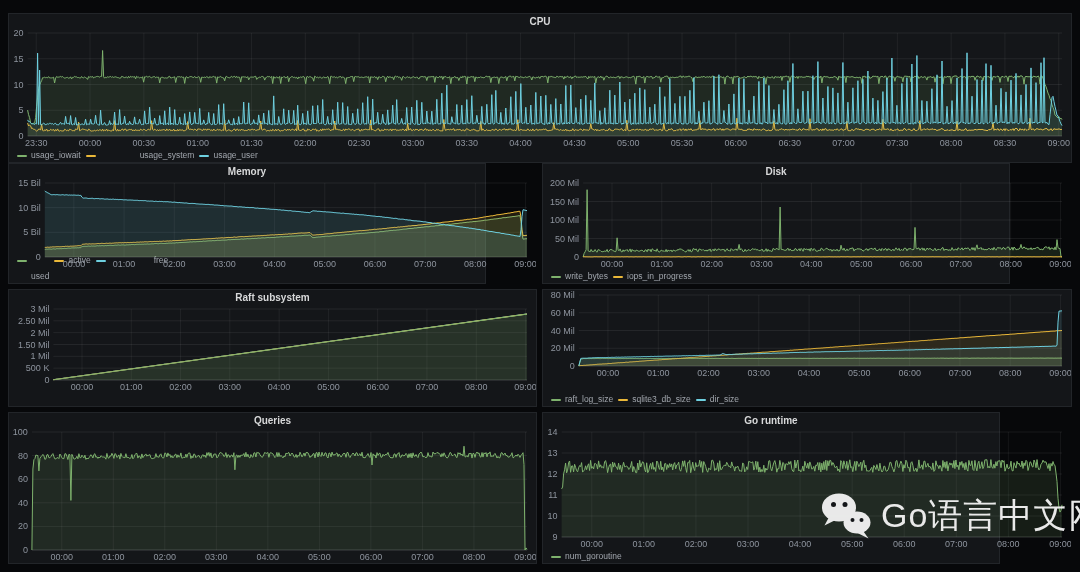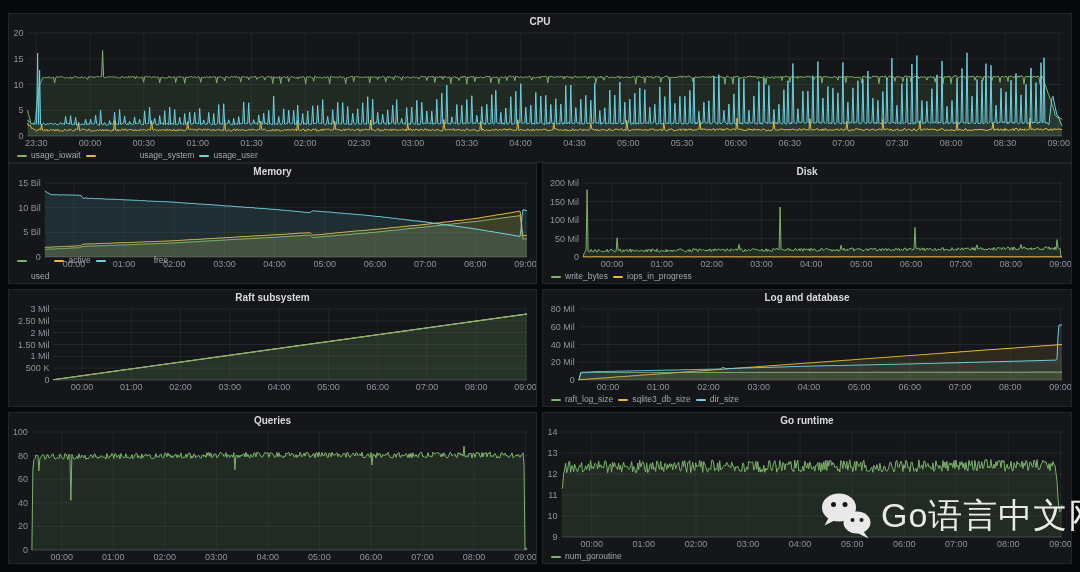--- a/index.html
+++ b/index.html
@@ -20,26 +20,26 @@
   .chart{flex:1 1 auto;min-height:0;position:relative}
   .chart svg{display:block}
   .legend{
     flex:0 0 13px;display:flex;align-items:center;gap:5px;
     padding-left:8px;font-size:8.5px;color:#a1a6ad;line-height:13px;
   }
   .legend .item{display:flex;align-items:center;cursor:pointer;white-space:nowrap}
   .legend .item i{display:inline-block;width:10px;height:2px;margin-right:4px;border-radius:1px}
   
   .pos-cpu      {left:8px;  top:13px;   width:1064px; height:150px}
-  .pos-memory   {left:8px;  top:163px; width:529px;  height:121px}
-  .pos-disk     {left:542px;top:163px; width:530px;  height:121px}
+  .pos-memory   {left:8px;  top:163px; width:478px;  height:121px}
+  .pos-disk     {left:542px;top:163px; width:468px;  height:121px}
   .pos-raft     {left:8px;  top:289px; width:529px;  height:118px}
   .pos-logdb    {left:542px;top:289px; width:530px;  height:118px}
   .pos-queries  {left:8px;  top:412px; width:529px;  height:152px}
-  .pos-goruntime{left:542px;top:412px; width:530px;  height:152px}
+  .pos-goruntime{left:542px;top:412px; width:458px;  height:152px}
   .watermark{
     position:absolute;left:820px;top:492px;display:flex;align-items:center;
     gap:7px;color:#f0f0f0;opacity:.97;pointer-events:none;z-index:5;
   }
   .watermark .wm-text{font-size:34px;font-weight:400;letter-spacing:1px;white-space:nowrap}
 </style>
 </head>
 <body>
 
 <section class="panel pos-cpu">
@@ -271,21 +271,20 @@
         <text x="516.5215400624351" y="86" text-anchor="middle" font-size="9" fill="#8e949e">09:00</text>
         <path d="M44.4,75.6L45.4,75.5L46.4,75.4L47.4,75.2L48.4,75.1L49.4,75.0L50.4,74.8L51.4,74.7L52.4,74.5L53.4,74.4L54.4,74.3L55.4,74.1L56.4,74.0L57.4,73.8L58.4,73.7L59.4,73.6L60.4,73.4L61.4,73.3L62.4,73.1L63.4,73.0L64.4,72.9L65.4,72.7L66.4,72.6L67.4,72.5L68.4,72.3L69.4,72.2L70.4,72.0L71.4,71.9L72.4,71.8L73.4,71.6L74.4,71.5L75.4,71.3L76.4,71.2L77.4,71.1L78.4,70.9L79.4,70.8L80.4,70.7L81.4,70.5L82.4,70.4L83.4,70.2L84.4,70.1L85.4,70.0L86.4,69.8L87.4,69.7L88.4,69.5L89.4,69.4L90.4,69.3L91.4,69.1L92.4,69.0L93.4,68.8L94.4,68.7L95.4,68.6L96.4,68.4L97.4,68.3L98.4,68.2L99.4,68.0L100.4,67.9L101.4,67.7L102.4,67.6L103.4,67.5L104.3,67.3L105.3,67.2L106.3,67.0L107.3,66.9L108.3,66.8L109.3,66.6L110.3,66.5L111.3,66.4L112.3,66.2L113.3,66.1L114.3,65.9L115.3,65.8L116.3,65.7L117.3,65.5L118.3,65.4L119.3,65.2L120.3,65.1L121.3,65.0L122.3,64.8L123.3,64.7L124.3,64.5L125.3,64.4L126.3,64.3L127.3,64.1L128.3,64.0L129.3,63.9L130.3,63.7L131.3,63.6L132.3,63.4L133.3,63.3L134.3,63.2L135.3,63.0L136.3,62.9L137.3,62.7L138.3,62.6L139.3,62.5L140.3,62.3L141.3,62.2L142.3,62.1L143.3,61.9L144.3,61.8L145.3,61.6L146.3,61.5L147.3,61.4L148.3,61.2L149.3,61.1L150.3,60.9L151.3,60.8L152.3,60.7L153.3,60.5L154.3,60.4L155.3,60.2L156.3,60.1L157.3,60.0L158.3,59.8L159.3,59.7L160.3,59.6L161.3,59.4L162.3,59.3L163.3,59.1L164.3,59.0L165.3,58.9L166.3,58.7L167.3,58.6L168.3,58.4L169.3,58.3L170.3,58.2L171.3,58.0L172.3,57.9L173.3,57.8L174.3,57.6L175.3,57.5L176.3,57.3L177.3,57.2L178.3,57.1L179.3,56.9L180.3,56.8L181.3,56.6L182.3,56.5L183.3,56.4L184.3,56.2L185.3,56.1L186.3,55.9L187.3,55.8L188.3,55.7L189.3,55.5L190.3,55.4L191.3,55.3L192.3,55.1L193.3,55.0L194.3,54.8L195.3,54.7L196.3,54.6L197.3,54.4L198.3,54.3L199.3,54.1L200.3,54.0L201.3,53.9L202.3,53.7L203.3,53.6L204.3,53.5L205.3,53.3L206.3,53.2L207.3,53.0L208.3,52.9L209.3,52.8L210.3,52.6L211.3,52.5L212.3,52.3L213.3,52.2L214.3,52.1L215.3,51.9L216.3,51.8L217.3,51.7L218.3,51.5L219.3,51.4L220.3,51.2L221.3,51.1L222.2,51.0L223.2,50.8L224.2,50.7L225.2,50.5L226.2,50.4L227.2,50.3L228.2,50.1L229.2,50.0L230.2,49.8L231.2,49.7L232.2,49.6L233.2,49.4L234.2,49.3L235.2,49.2L236.2,49.0L237.2,48.9L238.2,48.7L239.2,48.6L240.2,48.5L241.2,48.3L242.2,48.2L243.2,48.0L244.2,47.9L245.2,47.8L246.2,47.6L247.2,47.5L248.2,47.4L249.2,47.2L250.2,47.1L251.2,46.9L252.2,46.8L253.2,46.7L254.2,46.5L255.2,46.4L256.2,46.2L257.2,46.1L258.2,46.0L259.2,45.8L260.2,45.7L261.2,45.5L262.2,45.4L263.2,45.3L264.2,45.1L265.2,45.0L266.2,44.9L267.2,44.7L268.2,44.6L269.2,44.4L270.2,44.3L271.2,44.2L272.2,44.0L273.2,43.9L274.2,43.7L275.2,43.6L276.2,43.5L277.2,43.3L278.2,43.2L279.2,43.1L280.2,42.9L281.2,42.8L282.2,42.6L283.2,42.5L284.2,42.4L285.2,42.2L286.2,42.1L287.2,41.9L288.2,41.8L289.2,41.7L290.2,41.5L291.2,41.4L292.2,41.2L293.2,41.1L294.2,41.0L295.2,40.8L296.2,40.7L297.2,40.6L298.2,40.4L299.2,40.3L300.2,40.1L301.2,40.0L302.2,39.9L303.2,39.7L304.2,39.6L305.2,39.4L306.2,39.3L307.2,39.2L308.2,39.0L309.2,38.9L310.2,38.8L311.2,38.6L312.2,38.5L313.2,38.3L314.2,38.2L315.2,38.1L316.2,37.9L317.2,37.8L318.2,37.6L319.2,37.5L320.2,37.4L321.2,37.2L322.2,37.1L323.2,36.9L324.2,36.8L325.2,36.7L326.2,36.5L327.2,36.4L328.2,36.3L329.2,36.1L330.2,36.0L331.2,35.8L332.2,35.7L333.2,35.6L334.2,35.4L335.2,35.3L336.2,35.1L337.2,35.0L338.2,34.9L339.2,34.7L340.2,34.6L341.1,34.5L342.1,34.3L343.1,34.2L344.1,34.0L345.1,33.9L346.1,33.8L347.1,33.6L348.1,33.5L349.1,33.3L350.1,33.2L351.1,33.1L352.1,32.9L353.1,32.8L354.1,32.6L355.1,32.5L356.1,32.4L357.1,32.2L358.1,32.1L359.1,32.0L360.1,31.8L361.1,31.7L362.1,31.5L363.1,31.4L364.1,31.3L365.1,31.1L366.1,31.0L367.1,30.8L368.1,30.7L369.1,30.6L370.1,30.4L371.1,30.3L372.1,30.2L373.1,30.0L374.1,29.9L375.1,29.7L376.1,29.6L377.1,29.5L378.1,29.3L379.1,29.2L380.1,29.0L381.1,28.9L382.1,28.8L383.1,28.6L384.1,28.5L385.1,28.3L386.1,28.2L387.1,28.1L388.1,27.9L389.1,27.8L390.1,27.7L391.1,27.5L392.1,27.4L393.1,27.2L394.1,27.1L395.1,27.0L396.1,26.8L397.1,26.7L398.1,26.5L399.1,26.4L400.1,26.3L401.1,26.1L402.1,26.0L403.1,25.9L404.1,25.7L405.1,25.6L406.1,25.4L407.1,25.3L408.1,25.2L409.1,25.0L410.1,24.9L411.1,24.7L412.1,24.6L413.1,24.5L414.1,24.3L415.1,24.2L416.1,24.0L417.1,23.9L418.1,23.8L419.1,23.6L420.1,23.5L421.1,23.4L422.1,23.2L423.1,23.1L424.1,22.9L425.1,22.8L426.1,22.7L427.1,22.5L428.1,22.4L429.1,22.2L430.1,22.1L431.1,22.0L432.1,21.8L433.1,21.7L434.1,21.6L435.1,21.4L436.1,21.3L437.1,21.1L438.1,21.0L439.1,20.9L440.1,20.7L441.1,20.6L442.1,20.4L443.1,20.3L444.1,20.2L445.1,20.0L446.1,19.9L447.1,19.7L448.1,19.6L449.1,19.5L450.1,19.3L451.1,19.2L452.1,19.1L453.1,18.9L454.1,18.8L455.1,18.6L456.1,18.5L457.1,18.4L458.1,18.2L459.0,18.1L460.0,17.9L461.0,17.8L462.0,17.7L463.0,17.5L464.0,17.4L465.0,17.3L466.0,17.1L467.0,17.0L468.0,16.8L469.0,16.7L470.0,16.6L471.0,16.4L472.0,16.3L473.0,16.1L474.0,16.0L475.0,15.9L476.0,15.7L477.0,15.6L478.0,15.4L479.0,15.3L480.0,15.2L481.0,15.0L482.0,14.9L483.0,14.8L484.0,14.6L485.0,14.5L486.0,14.3L487.0,14.2L488.0,14.1L489.0,13.9L490.0,13.8L491.0,13.6L492.0,13.5L493.0,13.4L494.0,13.2L495.0,13.1L496.0,13.0L497.0,12.8L498.0,12.7L499.0,12.5L500.0,12.4L501.0,12.3L502.0,12.1L503.0,12.0L504.0,11.8L505.0,11.7L506.0,11.6L507.0,11.4L508.0,11.3L509.0,11.1L510.0,11.0L511.0,10.9L512.0,10.7L513.0,10.6L514.0,10.5L515.0,10.3L516.0,10.2L517.0,10.0L518.0,10.0" fill="none" stroke="#6ed0e0" stroke-width="1"></path>
         <path d="M44.4,75.7L45.4,75.6L46.4,75.4L47.4,75.3L48.4,75.2L49.4,75.0L50.4,74.9L51.4,74.7L52.4,74.6L53.4,74.5L54.4,74.3L55.4,74.2L56.4,74.1L57.4,73.9L58.4,73.8L59.4,73.6L60.4,73.5L61.4,73.4L62.4,73.2L63.4,73.1L64.4,72.9L65.4,72.8L66.4,72.7L67.4,72.5L68.4,72.4L69.4,72.3L70.4,72.1L71.4,72.0L72.4,71.8L73.4,71.7L74.4,71.6L75.4,71.4L76.4,71.3L77.4,71.1L78.4,71.0L79.4,70.9L80.4,70.7L81.4,70.6L82.4,70.4L83.4,70.3L84.4,70.2L85.4,70.0L86.4,69.9L87.4,69.8L88.4,69.6L89.4,69.5L90.4,69.3L91.4,69.2L92.4,69.1L93.4,68.9L94.4,68.8L95.4,68.6L96.4,68.5L97.4,68.4L98.4,68.2L99.4,68.1L100.4,68.0L101.4,67.8L102.4,67.7L103.4,67.5L104.3,67.4L105.3,67.3L106.3,67.1L107.3,67.0L108.3,66.8L109.3,66.7L110.3,66.6L111.3,66.4L112.3,66.3L113.3,66.2L114.3,66.0L115.3,65.9L116.3,65.7L117.3,65.6L118.3,65.5L119.3,65.3L120.3,65.2L121.3,65.0L122.3,64.9L123.3,64.8L124.3,64.6L125.3,64.5L126.3,64.4L127.3,64.2L128.3,64.1L129.3,63.9L130.3,63.8L131.3,63.7L132.3,63.5L133.3,63.4L134.3,63.2L135.3,63.1L136.3,63.0L137.3,62.8L138.3,62.7L139.3,62.5L140.3,62.4L141.3,62.3L142.3,62.1L143.3,62.0L144.3,61.9L145.3,61.7L146.3,61.6L147.3,61.4L148.3,61.3L149.3,61.2L150.3,61.0L151.3,60.9L152.3,60.7L153.3,60.6L154.3,60.5L155.3,60.3L156.3,60.2L157.3,60.1L158.3,59.9L159.3,59.8L160.3,59.6L161.3,59.5L162.3,59.4L163.3,59.2L164.3,59.1L165.3,58.9L166.3,58.8L167.3,58.7L168.3,58.5L169.3,58.4L170.3,58.3L171.3,58.1L172.3,58.0L173.3,57.8L174.3,57.7L175.3,57.6L176.3,57.4L177.3,57.3L178.3,57.1L179.3,57.0L180.3,56.9L181.3,56.7L182.3,56.6L183.3,56.5L184.3,56.3L185.3,56.2L186.3,56.0L187.3,55.9L188.3,55.8L189.3,55.6L190.3,55.5L191.3,55.3L192.3,55.2L193.3,55.1L194.3,54.9L195.3,54.8L196.3,54.6L197.3,54.5L198.3,54.4L199.3,54.2L200.3,54.1L201.3,54.0L202.3,53.8L203.3,53.7L204.3,53.5L205.3,53.4L206.3,53.3L207.3,53.1L208.3,53.0L209.3,52.8L210.3,52.7L211.3,52.6L212.3,52.4L213.3,52.3L214.3,52.2L215.3,52.0L216.3,51.9L217.3,51.7L218.3,51.6L219.3,51.5L220.3,51.3L221.3,51.2L222.2,51.0L223.2,50.9L224.2,50.8L225.2,50.6L226.2,50.5L227.2,50.4L228.2,50.2L229.2,50.1L230.2,49.9L231.2,49.8L232.2,49.7L233.2,49.5L234.2,49.4L235.2,49.2L236.2,49.1L237.2,49.0L238.2,48.8L239.2,48.7L240.2,48.6L241.2,48.4L242.2,48.3L243.2,48.1L244.2,48.0L245.2,47.9L246.2,47.7L247.2,47.6L248.2,47.4L249.2,47.3L250.2,47.2L251.2,47.0L252.2,46.9L253.2,46.7L254.2,46.6L255.2,46.5L256.2,46.3L257.2,46.2L258.2,46.1L259.2,45.9L260.2,45.8L261.2,45.6L262.2,45.5L263.2,45.4L264.2,45.2L265.2,45.1L266.2,44.9L267.2,44.8L268.2,44.7L269.2,44.5L270.2,44.4L271.2,44.3L272.2,44.1L273.2,44.0L274.2,43.8L275.2,43.7L276.2,43.6L277.2,43.4L278.2,43.3L279.2,43.1L280.2,43.0L281.2,42.9L282.2,42.7L283.2,42.6L284.2,42.5L285.2,42.3L286.2,42.2L287.2,42.0L288.2,41.9L289.2,41.8L290.2,41.6L291.2,41.5L292.2,41.3L293.2,41.2L294.2,41.1L295.2,40.9L296.2,40.8L297.2,40.7L298.2,40.5L299.2,40.4L300.2,40.2L301.2,40.1L302.2,40.0L303.2,39.8L304.2,39.7L305.2,39.5L306.2,39.4L307.2,39.3L308.2,39.1L309.2,39.0L310.2,38.8L311.2,38.7L312.2,38.6L313.2,38.4L314.2,38.3L315.2,38.2L316.2,38.0L317.2,37.9L318.2,37.7L319.2,37.6L320.2,37.5L321.2,37.3L322.2,37.2L323.2,37.0L324.2,36.9L325.2,36.8L326.2,36.6L327.2,36.5L328.2,36.4L329.2,36.2L330.2,36.1L331.2,35.9L332.2,35.8L333.2,35.7L334.2,35.5L335.2,35.4L336.2,35.2L337.2,35.1L338.2,35.0L339.2,34.8L340.2,34.7L341.1,34.6L342.1,34.4L343.1,34.3L344.1,34.1L345.1,34.0L346.1,33.9L347.1,33.7L348.1,33.6L349.1,33.4L350.1,33.3L351.1,33.2L352.1,33.0L353.1,32.9L354.1,32.8L355.1,32.6L356.1,32.5L357.1,32.3L358.1,32.2L359.1,32.1L360.1,31.9L361.1,31.8L362.1,31.6L363.1,31.5L364.1,31.4L365.1,31.2L366.1,31.1L367.1,30.9L368.1,30.8L369.1,30.7L370.1,30.5L371.1,30.4L372.1,30.3L373.1,30.1L374.1,30.0L375.1,29.8L376.1,29.7L377.1,29.6L378.1,29.4L379.1,29.3L380.1,29.1L381.1,29.0L382.1,28.9L383.1,28.7L384.1,28.6L385.1,28.5L386.1,28.3L387.1,28.2L388.1,28.0L389.1,27.9L390.1,27.8L391.1,27.6L392.1,27.5L393.1,27.3L394.1,27.2L395.1,27.1L396.1,26.9L397.1,26.8L398.1,26.7L399.1,26.5L400.1,26.4L401.1,26.2L402.1,26.1L403.1,26.0L404.1,25.8L405.1,25.7L406.1,25.5L407.1,25.4L408.1,25.3L409.1,25.1L410.1,25.0L411.1,24.9L412.1,24.7L413.1,24.6L414.1,24.4L415.1,24.3L416.1,24.2L417.1,24.0L418.1,23.9L419.1,23.7L420.1,23.6L421.1,23.5L422.1,23.3L423.1,23.2L424.1,23.0L425.1,22.9L426.1,22.8L427.1,22.6L428.1,22.5L429.1,22.4L430.1,22.2L431.1,22.1L432.1,21.9L433.1,21.8L434.1,21.7L435.1,21.5L436.1,21.4L437.1,21.2L438.1,21.1L439.1,21.0L440.1,20.8L441.1,20.7L442.1,20.6L443.1,20.4L444.1,20.3L445.1,20.1L446.1,20.0L447.1,19.9L448.1,19.7L449.1,19.6L450.1,19.4L451.1,19.3L452.1,19.2L453.1,19.0L454.1,18.9L455.1,18.8L456.1,18.6L457.1,18.5L458.1,18.3L459.0,18.2L460.0,18.1L461.0,17.9L462.0,17.8L463.0,17.6L464.0,17.5L465.0,17.4L466.0,17.2L467.0,17.1L468.0,16.9L469.0,16.8L470.0,16.7L471.0,16.5L472.0,16.4L473.0,16.3L474.0,16.1L475.0,16.0L476.0,15.8L477.0,15.7L478.0,15.6L479.0,15.4L480.0,15.3L481.0,15.1L482.0,15.0L483.0,14.9L484.0,14.7L485.0,14.6L486.0,14.5L487.0,14.3L488.0,14.2L489.0,14.0L490.0,13.9L491.0,13.8L492.0,13.6L493.0,13.5L494.0,13.3L495.0,13.2L496.0,13.1L497.0,12.9L498.0,12.8L499.0,12.7L500.0,12.5L501.0,12.4L502.0,12.2L503.0,12.1L504.0,12.0L505.0,11.8L506.0,11.7L507.0,11.5L508.0,11.4L509.0,11.3L510.0,11.1L511.0,11.0L512.0,10.9L513.0,10.7L514.0,10.6L515.0,10.4L516.0,10.3L517.0,10.2L518.0,10.1" fill="none" stroke="#eab839" stroke-width="1"></path>
         <path d="M44.4,75.8L45.4,75.6L46.4,75.5L47.4,75.3L48.4,75.2L49.4,75.1L50.4,74.9L51.4,74.8L52.4,74.7L53.4,74.5L54.4,74.4L55.4,74.2L56.4,74.1L57.4,74.0L58.4,73.8L59.4,73.7L60.4,73.5L61.4,73.4L62.4,73.3L63.4,73.1L64.4,73.0L65.4,72.9L66.4,72.7L67.4,72.6L68.4,72.4L69.4,72.3L70.4,72.2L71.4,72.0L72.4,71.9L73.4,71.7L74.4,71.6L75.4,71.5L76.4,71.3L77.4,71.2L78.4,71.1L79.4,70.9L80.4,70.8L81.4,70.6L82.4,70.5L83.4,70.4L84.4,70.2L85.4,70.1L86.4,69.9L87.4,69.8L88.4,69.7L89.4,69.5L90.4,69.4L91.4,69.3L92.4,69.1L93.4,69.0L94.4,68.8L95.4,68.7L96.4,68.6L97.4,68.4L98.4,68.3L99.4,68.1L100.4,68.0L101.4,67.9L102.4,67.7L103.4,67.6L104.3,67.5L105.3,67.3L106.3,67.2L107.3,67.0L108.3,66.9L109.3,66.8L110.3,66.6L111.3,66.5L112.3,66.3L113.3,66.2L114.3,66.1L115.3,65.9L116.3,65.8L117.3,65.7L118.3,65.5L119.3,65.4L120.3,65.2L121.3,65.1L122.3,65.0L123.3,64.8L124.3,64.7L125.3,64.5L126.3,64.4L127.3,64.3L128.3,64.1L129.3,64.0L130.3,63.9L131.3,63.7L132.3,63.6L133.3,63.4L134.3,63.3L135.3,63.2L136.3,63.0L137.3,62.9L138.3,62.7L139.3,62.6L140.3,62.5L141.3,62.3L142.3,62.2L143.3,62.1L144.3,61.9L145.3,61.8L146.3,61.6L147.3,61.5L148.3,61.4L149.3,61.2L150.3,61.1L151.3,60.9L152.3,60.8L153.3,60.7L154.3,60.5L155.3,60.4L156.3,60.3L157.3,60.1L158.3,60.0L159.3,59.8L160.3,59.7L161.3,59.6L162.3,59.4L163.3,59.3L164.3,59.1L165.3,59.0L166.3,58.9L167.3,58.7L168.3,58.6L169.3,58.5L170.3,58.3L171.3,58.2L172.3,58.0L173.3,57.9L174.3,57.8L175.3,57.6L176.3,57.5L177.3,57.3L178.3,57.2L179.3,57.1L180.3,56.9L181.3,56.8L182.3,56.7L183.3,56.5L184.3,56.4L185.3,56.2L186.3,56.1L187.3,56.0L188.3,55.8L189.3,55.7L190.3,55.5L191.3,55.4L192.3,55.3L193.3,55.1L194.3,55.0L195.3,54.9L196.3,54.7L197.3,54.6L198.3,54.4L199.3,54.3L200.3,54.2L201.3,54.0L202.3,53.9L203.3,53.7L204.3,53.6L205.3,53.5L206.3,53.3L207.3,53.2L208.3,53.1L209.3,52.9L210.3,52.8L211.3,52.6L212.3,52.5L213.3,52.4L214.3,52.2L215.3,52.1L216.3,52.0L217.3,51.8L218.3,51.7L219.3,51.5L220.3,51.4L221.3,51.3L222.2,51.1L223.2,51.0L224.2,50.8L225.2,50.7L226.2,50.6L227.2,50.4L228.2,50.3L229.2,50.2L230.2,50.0L231.2,49.9L232.2,49.7L233.2,49.6L234.2,49.5L235.2,49.3L236.2,49.2L237.2,49.0L238.2,48.9L239.2,48.8L240.2,48.6L241.2,48.5L242.2,48.4L243.2,48.2L244.2,48.1L245.2,47.9L246.2,47.8L247.2,47.7L248.2,47.5L249.2,47.4L250.2,47.2L251.2,47.1L252.2,47.0L253.2,46.8L254.2,46.7L255.2,46.6L256.2,46.4L257.2,46.3L258.2,46.1L259.2,46.0L260.2,45.9L261.2,45.7L262.2,45.6L263.2,45.4L264.2,45.3L265.2,45.2L266.2,45.0L267.2,44.9L268.2,44.8L269.2,44.6L270.2,44.5L271.2,44.3L272.2,44.2L273.2,44.1L274.2,43.9L275.2,43.8L276.2,43.6L277.2,43.5L278.2,43.4L279.2,43.2L280.2,43.1L281.2,43.0L282.2,42.8L283.2,42.7L284.2,42.5L285.2,42.4L286.2,42.3L287.2,42.1L288.2,42.0L289.2,41.8L290.2,41.7L291.2,41.6L292.2,41.4L293.2,41.3L294.2,41.2L295.2,41.0L296.2,40.9L297.2,40.7L298.2,40.6L299.2,40.5L300.2,40.3L301.2,40.2L302.2,40.0L303.2,39.9L304.2,39.8L305.2,39.6L306.2,39.5L307.2,39.4L308.2,39.2L309.2,39.1L310.2,38.9L311.2,38.8L312.2,38.7L313.2,38.5L314.2,38.4L315.2,38.2L316.2,38.1L317.2,38.0L318.2,37.8L319.2,37.7L320.2,37.6L321.2,37.4L322.2,37.3L323.2,37.1L324.2,37.0L325.2,36.9L326.2,36.7L327.2,36.6L328.2,36.4L329.2,36.3L330.2,36.2L331.2,36.0L332.2,35.9L333.2,35.8L334.2,35.6L335.2,35.5L336.2,35.3L337.2,35.2L338.2,35.1L339.2,34.9L340.2,34.8L341.1,34.6L342.1,34.5L343.1,34.4L344.1,34.2L345.1,34.1L346.1,34.0L347.1,33.8L348.1,33.7L349.1,33.5L350.1,33.4L351.1,33.3L352.1,33.1L353.1,33.0L354.1,32.8L355.1,32.7L356.1,32.6L357.1,32.4L358.1,32.3L359.1,32.2L360.1,32.0L361.1,31.9L362.1,31.7L363.1,31.6L364.1,31.5L365.1,31.3L366.1,31.2L367.1,31.0L368.1,30.9L369.1,30.8L370.1,30.6L371.1,30.5L372.1,30.4L373.1,30.2L374.1,30.1L375.1,29.9L376.1,29.8L377.1,29.7L378.1,29.5L379.1,29.4L380.1,29.2L381.1,29.1L382.1,29.0L383.1,28.8L384.1,28.7L385.1,28.6L386.1,28.4L387.1,28.3L388.1,28.1L389.1,28.0L390.1,27.9L391.1,27.7L392.1,27.6L393.1,27.4L394.1,27.3L395.1,27.2L396.1,27.0L397.1,26.9L398.1,26.8L399.1,26.6L400.1,26.5L401.1,26.3L402.1,26.2L403.1,26.1L404.1,25.9L405.1,25.8L406.1,25.6L407.1,25.5L408.1,25.4L409.1,25.2L410.1,25.1L411.1,25.0L412.1,24.8L413.1,24.7L414.1,24.5L415.1,24.4L416.1,24.3L417.1,24.1L418.1,24.0L419.1,23.8L420.1,23.7L421.1,23.6L422.1,23.4L423.1,23.3L424.1,23.2L425.1,23.0L426.1,22.9L427.1,22.7L428.1,22.6L429.1,22.5L430.1,22.3L431.1,22.2L432.1,22.0L433.1,21.9L434.1,21.8L435.1,21.6L436.1,21.5L437.1,21.4L438.1,21.2L439.1,21.1L440.1,20.9L441.1,20.8L442.1,20.7L443.1,20.5L444.1,20.4L445.1,20.2L446.1,20.1L447.1,20.0L448.1,19.8L449.1,19.7L450.1,19.6L451.1,19.4L452.1,19.3L453.1,19.1L454.1,19.0L455.1,18.9L456.1,18.7L457.1,18.6L458.1,18.4L459.0,18.3L460.0,18.2L461.0,18.0L462.0,17.9L463.0,17.8L464.0,17.6L465.0,17.5L466.0,17.3L467.0,17.2L468.0,17.1L469.0,16.9L470.0,16.8L471.0,16.6L472.0,16.5L473.0,16.4L474.0,16.2L475.0,16.1L476.0,16.0L477.0,15.8L478.0,15.7L479.0,15.5L480.0,15.4L481.0,15.3L482.0,15.1L483.0,15.0L484.0,14.8L485.0,14.7L486.0,14.6L487.0,14.4L488.0,14.3L489.0,14.2L490.0,14.0L491.0,13.9L492.0,13.7L493.0,13.6L494.0,13.5L495.0,13.3L496.0,13.2L497.0,13.0L498.0,12.9L499.0,12.8L500.0,12.6L501.0,12.5L502.0,12.4L503.0,12.2L504.0,12.1L505.0,11.9L506.0,11.8L507.0,11.7L508.0,11.5L509.0,11.4L510.0,11.2L511.0,11.1L512.0,11.0L513.0,10.8L514.0,10.7L515.0,10.6L516.0,10.4L517.0,10.3L518.0,10.2L518,76L44.4,76Z" fill="#7eb26d" fill-opacity="0.18" stroke="none"></path>
         <path d="M44.4,75.8L45.4,75.6L46.4,75.5L47.4,75.3L48.4,75.2L49.4,75.1L50.4,74.9L51.4,74.8L52.4,74.7L53.4,74.5L54.4,74.4L55.4,74.2L56.4,74.1L57.4,74.0L58.4,73.8L59.4,73.7L60.4,73.5L61.4,73.4L62.4,73.3L63.4,73.1L64.4,73.0L65.4,72.9L66.4,72.7L67.4,72.6L68.4,72.4L69.4,72.3L70.4,72.2L71.4,72.0L72.4,71.9L73.4,71.7L74.4,71.6L75.4,71.5L76.4,71.3L77.4,71.2L78.4,71.1L79.4,70.9L80.4,70.8L81.4,70.6L82.4,70.5L83.4,70.4L84.4,70.2L85.4,70.1L86.4,69.9L87.4,69.8L88.4,69.7L89.4,69.5L90.4,69.4L91.4,69.3L92.4,69.1L93.4,69.0L94.4,68.8L95.4,68.7L96.4,68.6L97.4,68.4L98.4,68.3L99.4,68.1L100.4,68.0L101.4,67.9L102.4,67.7L103.4,67.6L104.3,67.5L105.3,67.3L106.3,67.2L107.3,67.0L108.3,66.9L109.3,66.8L110.3,66.6L111.3,66.5L112.3,66.3L113.3,66.2L114.3,66.1L115.3,65.9L116.3,65.8L117.3,65.7L118.3,65.5L119.3,65.4L120.3,65.2L121.3,65.1L122.3,65.0L123.3,64.8L124.3,64.7L125.3,64.5L126.3,64.4L127.3,64.3L128.3,64.1L129.3,64.0L130.3,63.9L131.3,63.7L132.3,63.6L133.3,63.4L134.3,63.3L135.3,63.2L136.3,63.0L137.3,62.9L138.3,62.7L139.3,62.6L140.3,62.5L141.3,62.3L142.3,62.2L143.3,62.1L144.3,61.9L145.3,61.8L146.3,61.6L147.3,61.5L148.3,61.4L149.3,61.2L150.3,61.1L151.3,60.9L152.3,60.8L153.3,60.7L154.3,60.5L155.3,60.4L156.3,60.3L157.3,60.1L158.3,60.0L159.3,59.8L160.3,59.7L161.3,59.6L162.3,59.4L163.3,59.3L164.3,59.1L165.3,59.0L166.3,58.9L167.3,58.7L168.3,58.6L169.3,58.5L170.3,58.3L171.3,58.2L172.3,58.0L173.3,57.9L174.3,57.8L175.3,57.6L176.3,57.5L177.3,57.3L178.3,57.2L179.3,57.1L180.3,56.9L181.3,56.8L182.3,56.7L183.3,56.5L184.3,56.4L185.3,56.2L186.3,56.1L187.3,56.0L188.3,55.8L189.3,55.7L190.3,55.5L191.3,55.4L192.3,55.3L193.3,55.1L194.3,55.0L195.3,54.9L196.3,54.7L197.3,54.6L198.3,54.4L199.3,54.3L200.3,54.2L201.3,54.0L202.3,53.9L203.3,53.7L204.3,53.6L205.3,53.5L206.3,53.3L207.3,53.2L208.3,53.1L209.3,52.9L210.3,52.8L211.3,52.6L212.3,52.5L213.3,52.4L214.3,52.2L215.3,52.1L216.3,52.0L217.3,51.8L218.3,51.7L219.3,51.5L220.3,51.4L221.3,51.3L222.2,51.1L223.2,51.0L224.2,50.8L225.2,50.7L226.2,50.6L227.2,50.4L228.2,50.3L229.2,50.2L230.2,50.0L231.2,49.9L232.2,49.7L233.2,49.6L234.2,49.5L235.2,49.3L236.2,49.2L237.2,49.0L238.2,48.9L239.2,48.8L240.2,48.6L241.2,48.5L242.2,48.4L243.2,48.2L244.2,48.1L245.2,47.9L246.2,47.8L247.2,47.7L248.2,47.5L249.2,47.4L250.2,47.2L251.2,47.1L252.2,47.0L253.2,46.8L254.2,46.7L255.2,46.6L256.2,46.4L257.2,46.3L258.2,46.1L259.2,46.0L260.2,45.9L261.2,45.7L262.2,45.6L263.2,45.4L264.2,45.3L265.2,45.2L266.2,45.0L267.2,44.9L268.2,44.8L269.2,44.6L270.2,44.5L271.2,44.3L272.2,44.2L273.2,44.1L274.2,43.9L275.2,43.8L276.2,43.6L277.2,43.5L278.2,43.4L279.2,43.2L280.2,43.1L281.2,43.0L282.2,42.8L283.2,42.7L284.2,42.5L285.2,42.4L286.2,42.3L287.2,42.1L288.2,42.0L289.2,41.8L290.2,41.7L291.2,41.6L292.2,41.4L293.2,41.3L294.2,41.2L295.2,41.0L296.2,40.9L297.2,40.7L298.2,40.6L299.2,40.5L300.2,40.3L301.2,40.2L302.2,40.0L303.2,39.9L304.2,39.8L305.2,39.6L306.2,39.5L307.2,39.4L308.2,39.2L309.2,39.1L310.2,38.9L311.2,38.8L312.2,38.7L313.2,38.5L314.2,38.4L315.2,38.2L316.2,38.1L317.2,38.0L318.2,37.8L319.2,37.7L320.2,37.6L321.2,37.4L322.2,37.3L323.2,37.1L324.2,37.0L325.2,36.9L326.2,36.7L327.2,36.6L328.2,36.4L329.2,36.3L330.2,36.2L331.2,36.0L332.2,35.9L333.2,35.8L334.2,35.6L335.2,35.5L336.2,35.3L337.2,35.2L338.2,35.1L339.2,34.9L340.2,34.8L341.1,34.6L342.1,34.5L343.1,34.4L344.1,34.2L345.1,34.1L346.1,34.0L347.1,33.8L348.1,33.7L349.1,33.5L350.1,33.4L351.1,33.3L352.1,33.1L353.1,33.0L354.1,32.8L355.1,32.7L356.1,32.6L357.1,32.4L358.1,32.3L359.1,32.2L360.1,32.0L361.1,31.9L362.1,31.7L363.1,31.6L364.1,31.5L365.1,31.3L366.1,31.2L367.1,31.0L368.1,30.9L369.1,30.8L370.1,30.6L371.1,30.5L372.1,30.4L373.1,30.2L374.1,30.1L375.1,29.9L376.1,29.8L377.1,29.7L378.1,29.5L379.1,29.4L380.1,29.2L381.1,29.1L382.1,29.0L383.1,28.8L384.1,28.7L385.1,28.6L386.1,28.4L387.1,28.3L388.1,28.1L389.1,28.0L390.1,27.9L391.1,27.7L392.1,27.6L393.1,27.4L394.1,27.3L395.1,27.2L396.1,27.0L397.1,26.9L398.1,26.8L399.1,26.6L400.1,26.5L401.1,26.3L402.1,26.2L403.1,26.1L404.1,25.9L405.1,25.8L406.1,25.6L407.1,25.5L408.1,25.4L409.1,25.2L410.1,25.1L411.1,25.0L412.1,24.8L413.1,24.7L414.1,24.5L415.1,24.4L416.1,24.3L417.1,24.1L418.1,24.0L419.1,23.8L420.1,23.7L421.1,23.6L422.1,23.4L423.1,23.3L424.1,23.2L425.1,23.0L426.1,22.9L427.1,22.7L428.1,22.6L429.1,22.5L430.1,22.3L431.1,22.2L432.1,22.0L433.1,21.9L434.1,21.8L435.1,21.6L436.1,21.5L437.1,21.4L438.1,21.2L439.1,21.1L440.1,20.9L441.1,20.8L442.1,20.7L443.1,20.5L444.1,20.4L445.1,20.2L446.1,20.1L447.1,20.0L448.1,19.8L449.1,19.7L450.1,19.6L451.1,19.4L452.1,19.3L453.1,19.1L454.1,19.0L455.1,18.9L456.1,18.7L457.1,18.6L458.1,18.4L459.0,18.3L460.0,18.2L461.0,18.0L462.0,17.9L463.0,17.8L464.0,17.6L465.0,17.5L466.0,17.3L467.0,17.2L468.0,17.1L469.0,16.9L470.0,16.8L471.0,16.6L472.0,16.5L473.0,16.4L474.0,16.2L475.0,16.1L476.0,16.0L477.0,15.8L478.0,15.7L479.0,15.5L480.0,15.4L481.0,15.3L482.0,15.1L483.0,15.0L484.0,14.8L485.0,14.7L486.0,14.6L487.0,14.4L488.0,14.3L489.0,14.2L490.0,14.0L491.0,13.9L492.0,13.7L493.0,13.6L494.0,13.5L495.0,13.3L496.0,13.2L497.0,13.0L498.0,12.9L499.0,12.8L500.0,12.6L501.0,12.5L502.0,12.4L503.0,12.2L504.0,12.1L505.0,11.9L506.0,11.8L507.0,11.7L508.0,11.5L509.0,11.4L510.0,11.2L511.0,11.1L512.0,11.0L513.0,10.8L514.0,10.7L515.0,10.6L516.0,10.4L517.0,10.3L518.0,10.2" fill="none" stroke="#7eb26d" stroke-width="1"></path>
       </svg>
     </div>
   </section>
 
 <section class="panel pos-logdb">
-  <div class="panel-title">Log and database</div>
   <div class="chart">
       <svg width="528" height="89">
         <line x1="35.8" y1="76" x2="519" y2="76" stroke="rgba(255,255,255,0.07)"></line>
         <line x1="35.8" y1="58.25" x2="519" y2="58.25" stroke="rgba(255,255,255,0.07)"></line>
         <line x1="35.8" y1="40.5" x2="519" y2="40.5" stroke="rgba(255,255,255,0.07)"></line>
         <line x1="35.8" y1="22.75" x2="519" y2="22.75" stroke="rgba(255,255,255,0.07)"></line>
         <line x1="35.8" y1="5" x2="519" y2="5" stroke="rgba(255,255,255,0.07)"></line>
         <line x1="64.96295525494276" y1="5" x2="64.96295525494276" y2="76" stroke="rgba(255,255,255,0.06)"></line>
         <line x1="115.243912591051" y1="5" x2="115.243912591051" y2="76" stroke="rgba(255,255,255,0.06)"></line>
         <line x1="165.52486992715922" y1="5" x2="165.52486992715922" y2="76" stroke="rgba(255,255,255,0.06)"></line>

